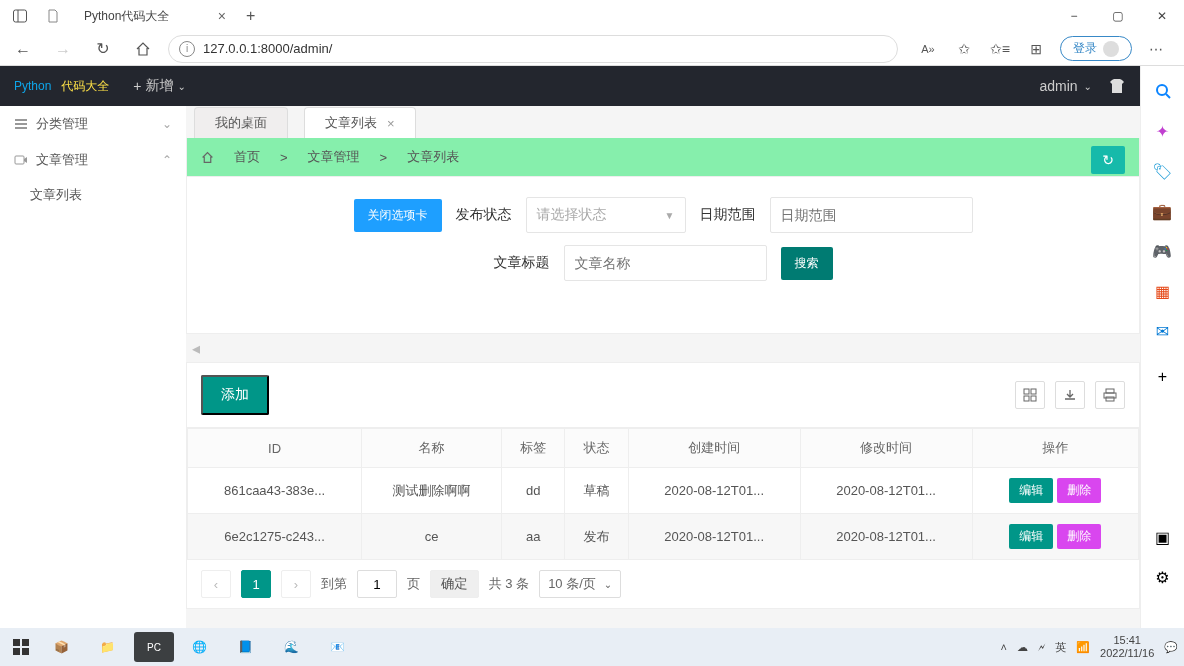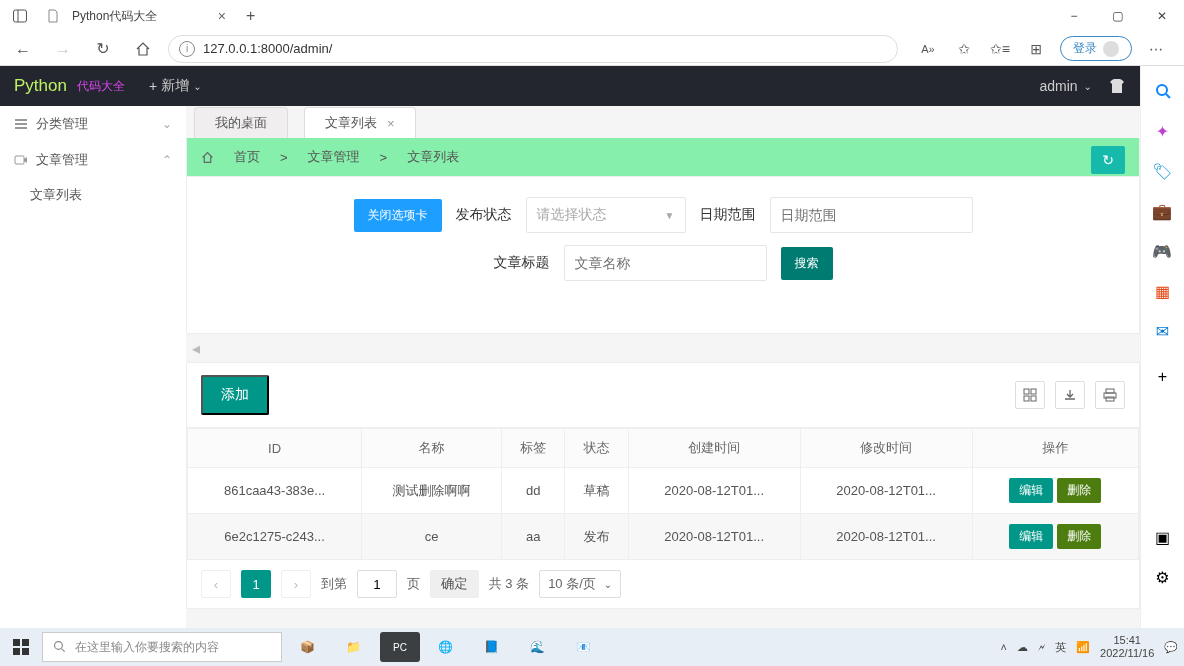--- a/index.html
+++ b/index.html
@@ -2,21 +2,21 @@
 <html><head>
 <meta charset="utf-8">
 <style>
 * { margin: 0; padding: 0; box-sizing: border-box; font-family: "Microsoft YaHei", Arial, sans-serif; }
 body { background: #fff; height: 666px; width: 1184px; overflow: hidden; display: flex; flex-direction: column; }
 
 
 .browser-chrome { height: 66px; border-bottom: 1px solid #ddd; display: flex; flex-direction: column; background: #fff; }
 .browser-tabs { height: 32px; display: flex; align-items: center; padding-left: 6px; gap: 2px; }
 .tab-ctl { width: 28px; height: 28px; display: flex; align-items: center; justify-content: center; border-radius: 4px; }
-.browser-tab { height: 30px; display: flex; align-items: center; background: #fff; border-radius: 4px 4px 0 0; padding: 0 10px; gap: 12px; min-width: 200px; font-size: 12px; color: #444; position: relative; }
+.browser-tab { height: 30px; display: flex; align-items: center; background: #fff; border-radius: 4px 4px 0 0; padding: 0 10px; gap: 24px; min-width: 200px; font-size: 12px; color: #444; position: relative; }
 .browser-tab .close { font-size: 14px; color: #666; margin-left: auto; }
 .new-tab { padding: 0 8px; font-size: 16px; color: #555; }
 .browser-toolbar { height: 34px; display: flex; align-items: center; padding: 0 8px; gap: 10px; }
 .nav-btn { width: 30px; height: 30px; display: flex; align-items: center; justify-content: center; color: #555; font-size: 16px; }
 .address-bar { flex: 1; height: 28px; border: 1px solid #ddd; border-radius: 14px; display: flex; align-items: center; padding: 0 10px; font-size: 13px; color: #333; gap: 8px; }
 .address-bar .info-icon { width: 16px; height: 16px; border: 1px solid #888; border-radius: 50%; display: flex; align-items: center; justify-content: center; font-size: 10px; color: #888; }
 .chrome-actions { display: flex; gap: 12px; padding: 0 8px; align-items: center; }
 .chrome-actions .ci { width: 24px; height: 24px; display: flex; align-items: center; justify-content: center; font-size: 14px; color: #555; }
 .login-btn { border: 1px solid #3889c7; border-radius: 14px; padding: 3px 12px; font-size: 12px; color: #3889c7; display: flex; align-items: center; gap: 6px; }
 .login-av { width: 16px; height: 16px; border-radius: 50%; background: #ddd; }
@@ -25,22 +25,22 @@
 
 
 .app-row { display: flex; flex: 1; min-height: 0; }
 .sidebar-right { width: 44px; background: #fff; border-left: 1px solid #eee; display: flex; flex-direction: column; align-items: center; padding-top: 14px; gap: 18px; }
 .sidebar-right .sicon { width: 22px; height: 22px; display: flex; align-items: center; justify-content: center; font-size: 16px; }
 
 .app-main { flex: 1; display: flex; flex-direction: column; min-width: 0; }
 
 
 .app-header { height: 40px; background: #23262e; color: #ccc; display: flex; align-items: center; padding: 0 14px; font-size: 14px; }
-.app-header .brand { font-size: 17px; color: #bef264; margin-right: 10px; }
-.app-header .brand-sub { font-size: 12px; color: #d946ef; margin-right: 24px; }
+.app-header .brand { font-size: 12px; color: #0ea5e9; margin-right: 10px; }
+.app-header .brand-sub { font-size: 12px; color: #fde047; margin-right: 24px; }
 .app-header .menu-item { display: flex; align-items: center; gap: 4px; cursor: pointer; }
 .app-header .spacer { flex: 1; }
 .app-header .user { display: flex; align-items: center; gap: 6px; margin-right: 16px; }
 
 
 .app-body { flex: 1; display: flex; min-height: 0; }
 .left-nav { width: 186px; background: #fff; }
 .nav-item { height: 36px; display: flex; align-items: center; padding: 0 14px; font-size: 13px; color: #555; gap: 8px; }
 .nav-item .chev { margin-left: auto; color: #aaa; font-size: 12px; }
 .nav-sub { height: 34px; display: flex; align-items: center; padding-left: 30px; font-size: 13px; color: #555; }
@@ -78,21 +78,21 @@
 .tb-spacer { flex: 1; }
 .tb-icobtn { width: 30px; height: 28px; border: 1px solid #ddd; border-radius: 2px; display: flex; align-items: center; justify-content: center; color: #666; font-size: 14px; }
 
 
 .tbl-card { background: #fff; border: 1px solid #eee; border-top: none; }
 table { width: 100%; border-collapse: collapse; font-size: 13px; }
 th { background: #fbfbfb; color: #666; font-weight: normal; padding: 10px 8px; border: 1px solid #eee; text-align: center; }
 td { padding: 10px 8px; border: 1px solid #eee; text-align: center; color: #555; white-space: nowrap; overflow: hidden; text-overflow: ellipsis; max-width: 130px; }
 .op-btn { padding: 4px 10px; border-radius: 2px; color: #fff; font-size: 12px; margin: 0 2px; display: inline-block; }
 .op-edit { background: #009688; }
-.op-del { background: #4d7c0f; }
+.op-del { background: #d946ef; }
 tr.alt { background: #f7f7f7; }
 
 
 .pager { padding: 10px 14px; display: flex; align-items: center; gap: 10px; font-size: 13px; color: #666; }
 .pg-btn { width: 30px; height: 28px; border: 1px solid #eee; border-radius: 2px; display: flex; align-items: center; justify-content: center; color: #bbb; }
 .pg-cur { background: #009688; color: #fff; border-color: #009688; }
 .pg-input { width: 40px; height: 28px; border: 1px solid #ddd; text-align: center; border-radius: 2px; }
 .pg-sel { height: 28px; border: 1px solid #ddd; padding: 0 8px; border-radius: 2px; display: flex; align-items: center; gap: 8px; }
 
 
@@ -349,27 +349,20 @@
 
 <div class="taskbar">
   <span class="tb-start">
     <svg width="16" height="16" viewBox="0 0 16 16">
         <rect x="0" y="0" width="7" height="7" fill="#333"></rect>
         <rect x="9" y="0" width="7" height="7" fill="#333"></rect>
         <rect x="0" y="9" width="7" height="7" fill="#333"></rect>
         <rect x="9" y="9" width="7" height="7" fill="#333"></rect>
       </svg>
   </span>
-  <div class="tb-search">
-    <svg width="14" height="14" viewBox="0 0 18 18">
-        <circle cx="7" cy="7" r="5" fill="none" stroke="#888" stroke-width="1.5"></circle>
-        <line x1="11" y1="11" x2="15" y2="15" stroke="#888" stroke-width="1.5"></line>
-      </svg>
-    <span>在这里输入你要搜索的内容</span>
-  </div>
   <span class="tb-app">📦</span>
   <span class="tb-app">📁</span>
   <span class="tb-app" style="background:#3c3f41;color:#fff;border-radius:3px;font-size:10px">PC</span>
   <span class="tb-app">🌐</span>
   <span class="tb-app" style="color:#185abd">📘</span>
   <span class="tb-app">🌊</span>
   <span class="tb-app">📧</span>
   <div class="tb-tray">
     <span>˄</span>
     <span>☁</span>

